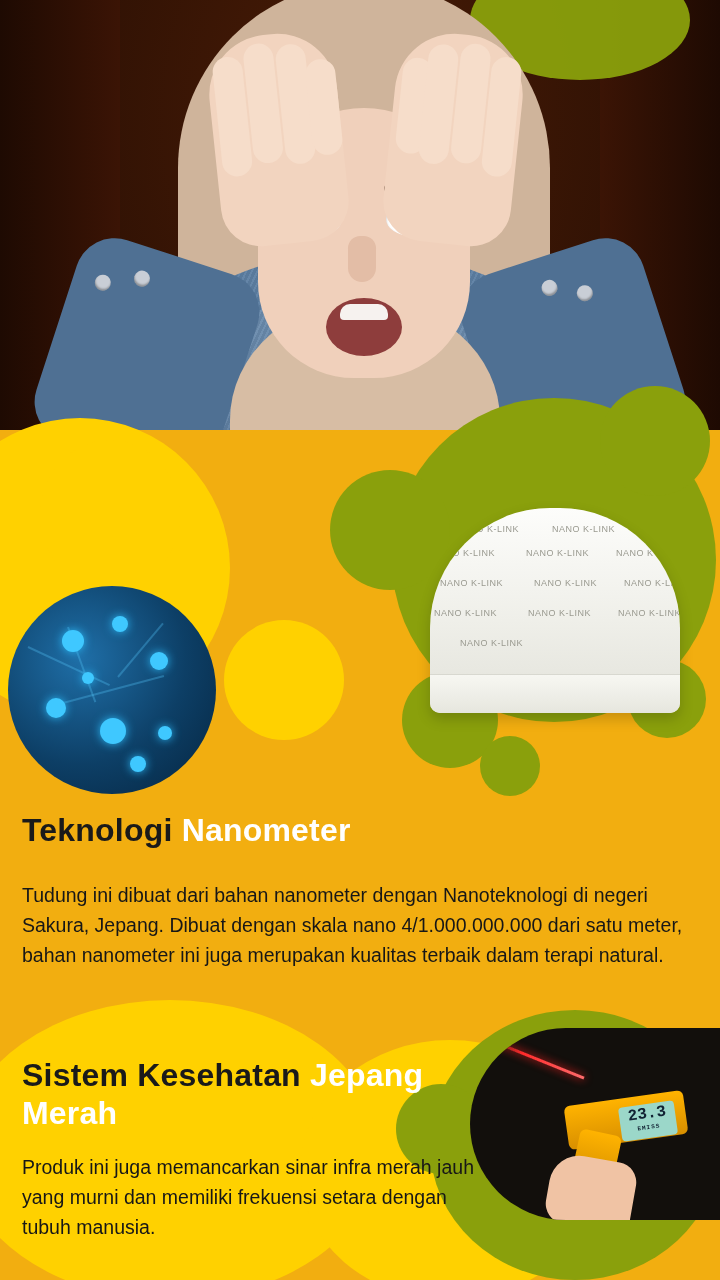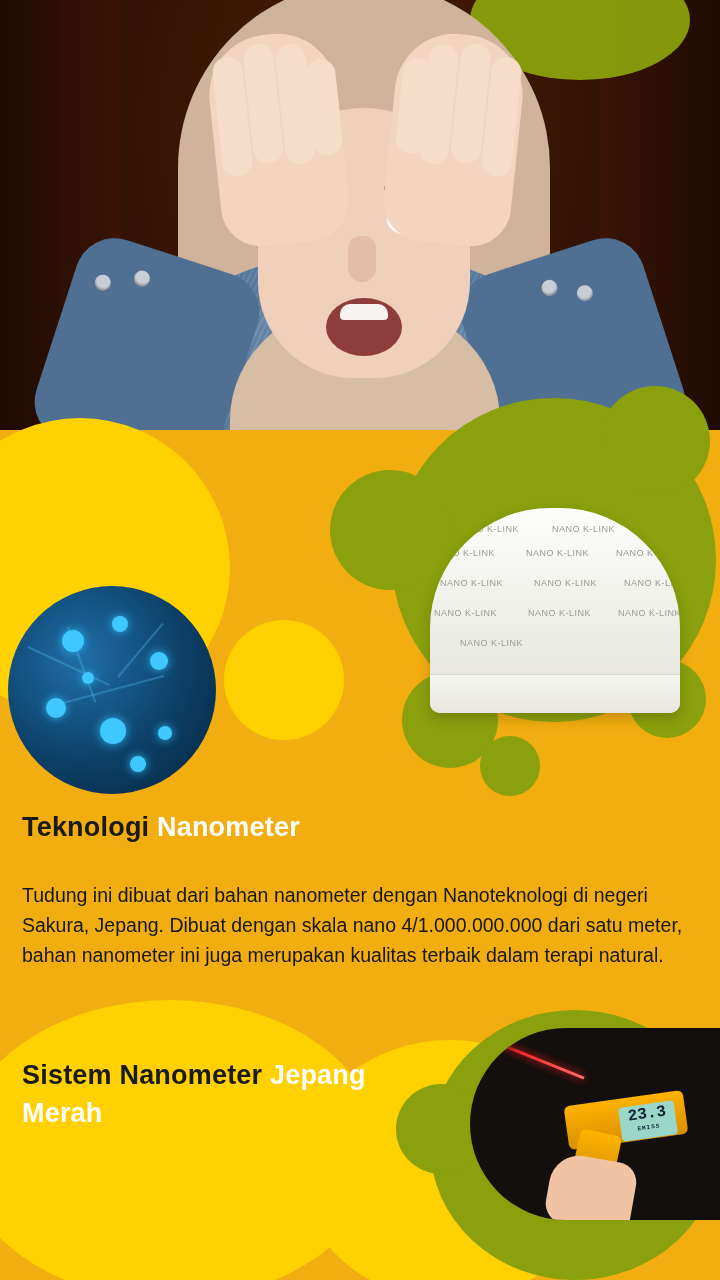--- a/index.html
+++ b/index.html
@@ -199,21 +199,21 @@
   .thermo .hand2 {
     position:absolute; left:78px; top:130px; width:86px; height:70px;
     background:#f0c3a4; border-radius: 30px 20px 10px 20px; transform: rotate(10deg);
   }
 
   
   .content { position:absolute; left:0; top:0; width:720px; height:1280px; }
   h2.head {
     position:absolute;
     margin:0;
-    font-size:27px;
+    font-size:32px;
     font-weight:bold;
     color:#1a1a1a;
     letter-spacing:.2px;
   }
   h2.head .hl { color:#ffffff; }
   p.para {
     position:absolute;
     margin:0;
     font-size:19.5px;
     line-height:30px;
@@ -328,16 +328,17 @@
     <div class="screen">
       <span>23.3</span>
       <small>EMISS</small>
     </div>
   </div>
 
   <div class="content">
     <h2 class="head" id="head1"><span>Teknologi </span><span class="hl">Nanometer</span></h2>
     <p class="para" id="para1">Tudung ini dibuat dari bahan nanometer dengan Nanoteknologi di negeri Sakura, Jepang. Dibuat dengan skala nano 4/1.000.000.000 dari satu meter, bahan nanometer ini juga merupakan kualitas terbaik dalam terapi natural.</p>
 
-    <h2 class="head" id="head2"><span>Sistem Nanometer </span><span class="hl">Jepang Merah</span></h2>
+    <h2 class="head" id="head2"><span>Sistem Kesehatan </span><span class="hl">Jepang Merah</span></h2>
+    <p class="para" id="para2">Produk ini juga memancarkan sinar infra merah jauh yang murni dan memiliki frekuensi setara dengan tubuh manusia.</p>
   </div>
 
 </div>
 
 </body></html>

